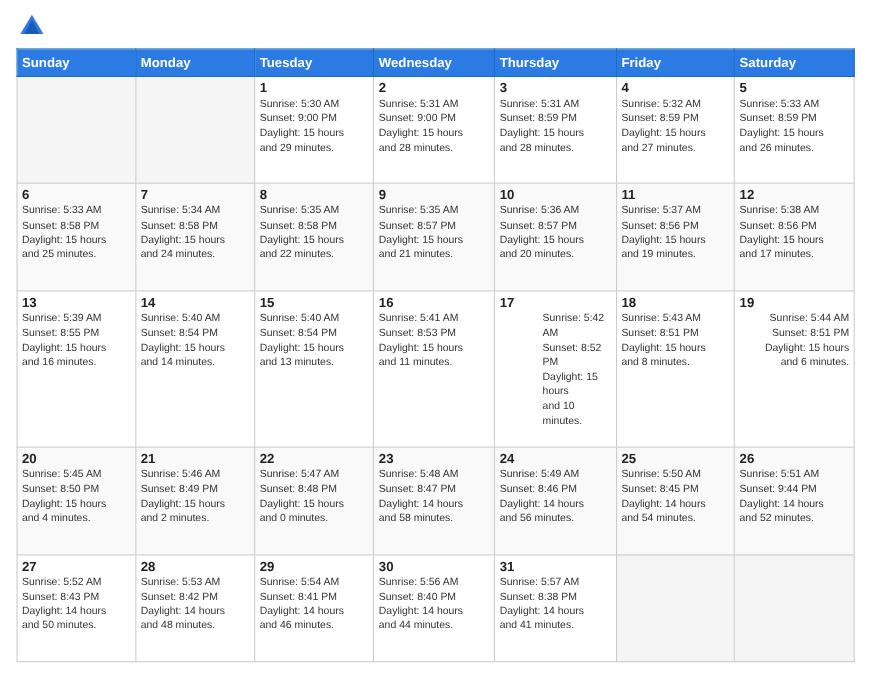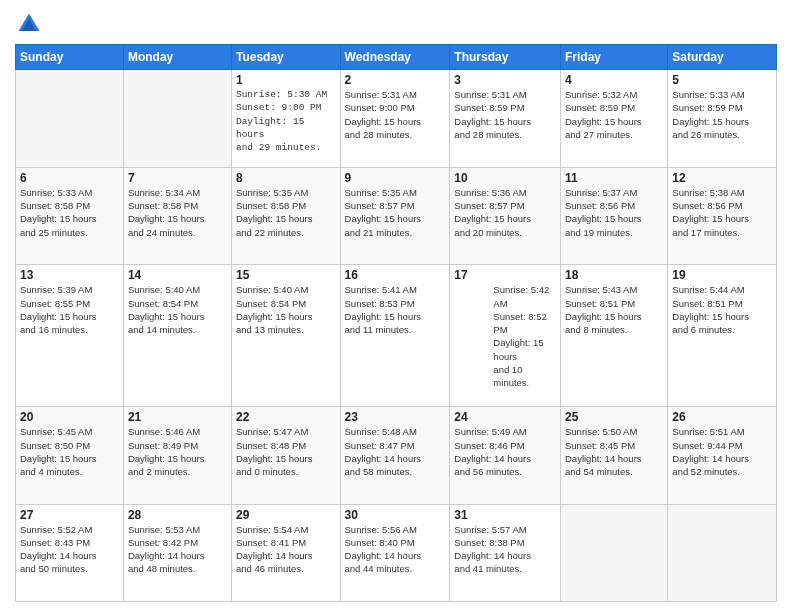--- a/index.html
+++ b/index.html
@@ -134,21 +134,21 @@
           <th>Friday</th>
           <th>Saturday</th>
         </tr>
     </thead>
     <tbody id="calendar-body">
     <tr>
           <td class="empty"></td>
           <td class="empty"></td>
           <td>
             <span class="day-number">1</span>
-            <div class="day-info" style="white-space: pre-line; font-family: Liberation Mono, monospace;">Sunrise: 5:30 AM
+            <div class="day-info" style="white-space: pre-line;">Sunrise: 5:30 AM
 Sunset: 9:00 PM
 Daylight: 15 hours
 and 29 minutes.</div>
           </td>
           <td>
             <span class="day-number">2</span>
             <div class="day-info" style="white-space: pre-line;">Sunrise: 5:31 AM
 Sunset: 9:00 PM
 Daylight: 15 hours
 and 28 minutes.</div>
@@ -264,21 +264,21 @@
           </td>
           <td>
             <span class="day-number">18</span>
             <div class="day-info" style="white-space: pre-line;">Sunrise: 5:43 AM
 Sunset: 8:51 PM
 Daylight: 15 hours
 and 8 minutes.</div>
           </td>
           <td>
             <span class="day-number">19</span>
-            <div class="day-info" style="white-space: pre-line;">Sunrise: 5:44 AM
+            <div class="day-info" style="white-space: pre-line; text-align: right;">Sunrise: 5:44 AM
 Sunset: 8:51 PM
 Daylight: 15 hours
 and 6 minutes.</div>
           </td>
         </tr>
         <tr class="alt-row">
           <td>
             <span class="day-number">20</span>
             <div class="day-info" style="white-space: pre-line;">Sunrise: 5:45 AM
 Sunset: 8:50 PM

